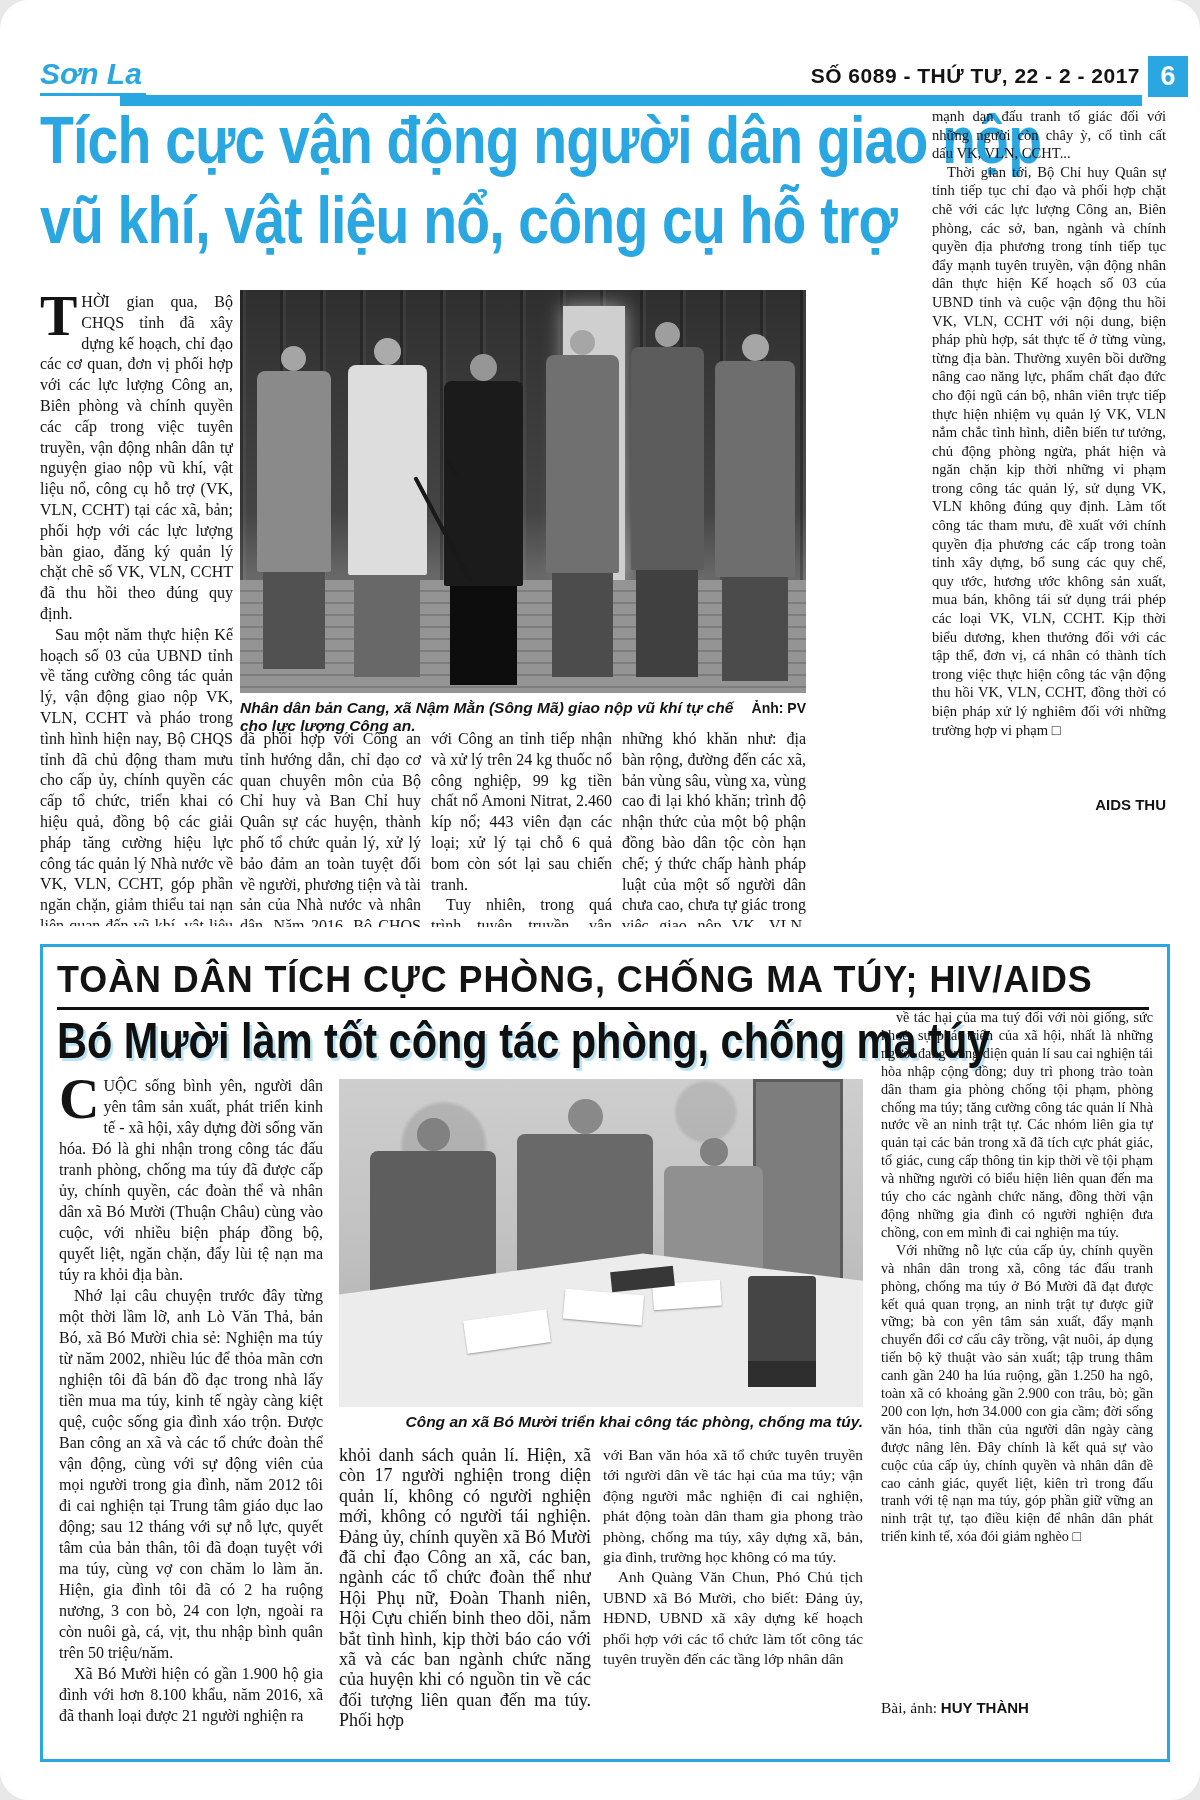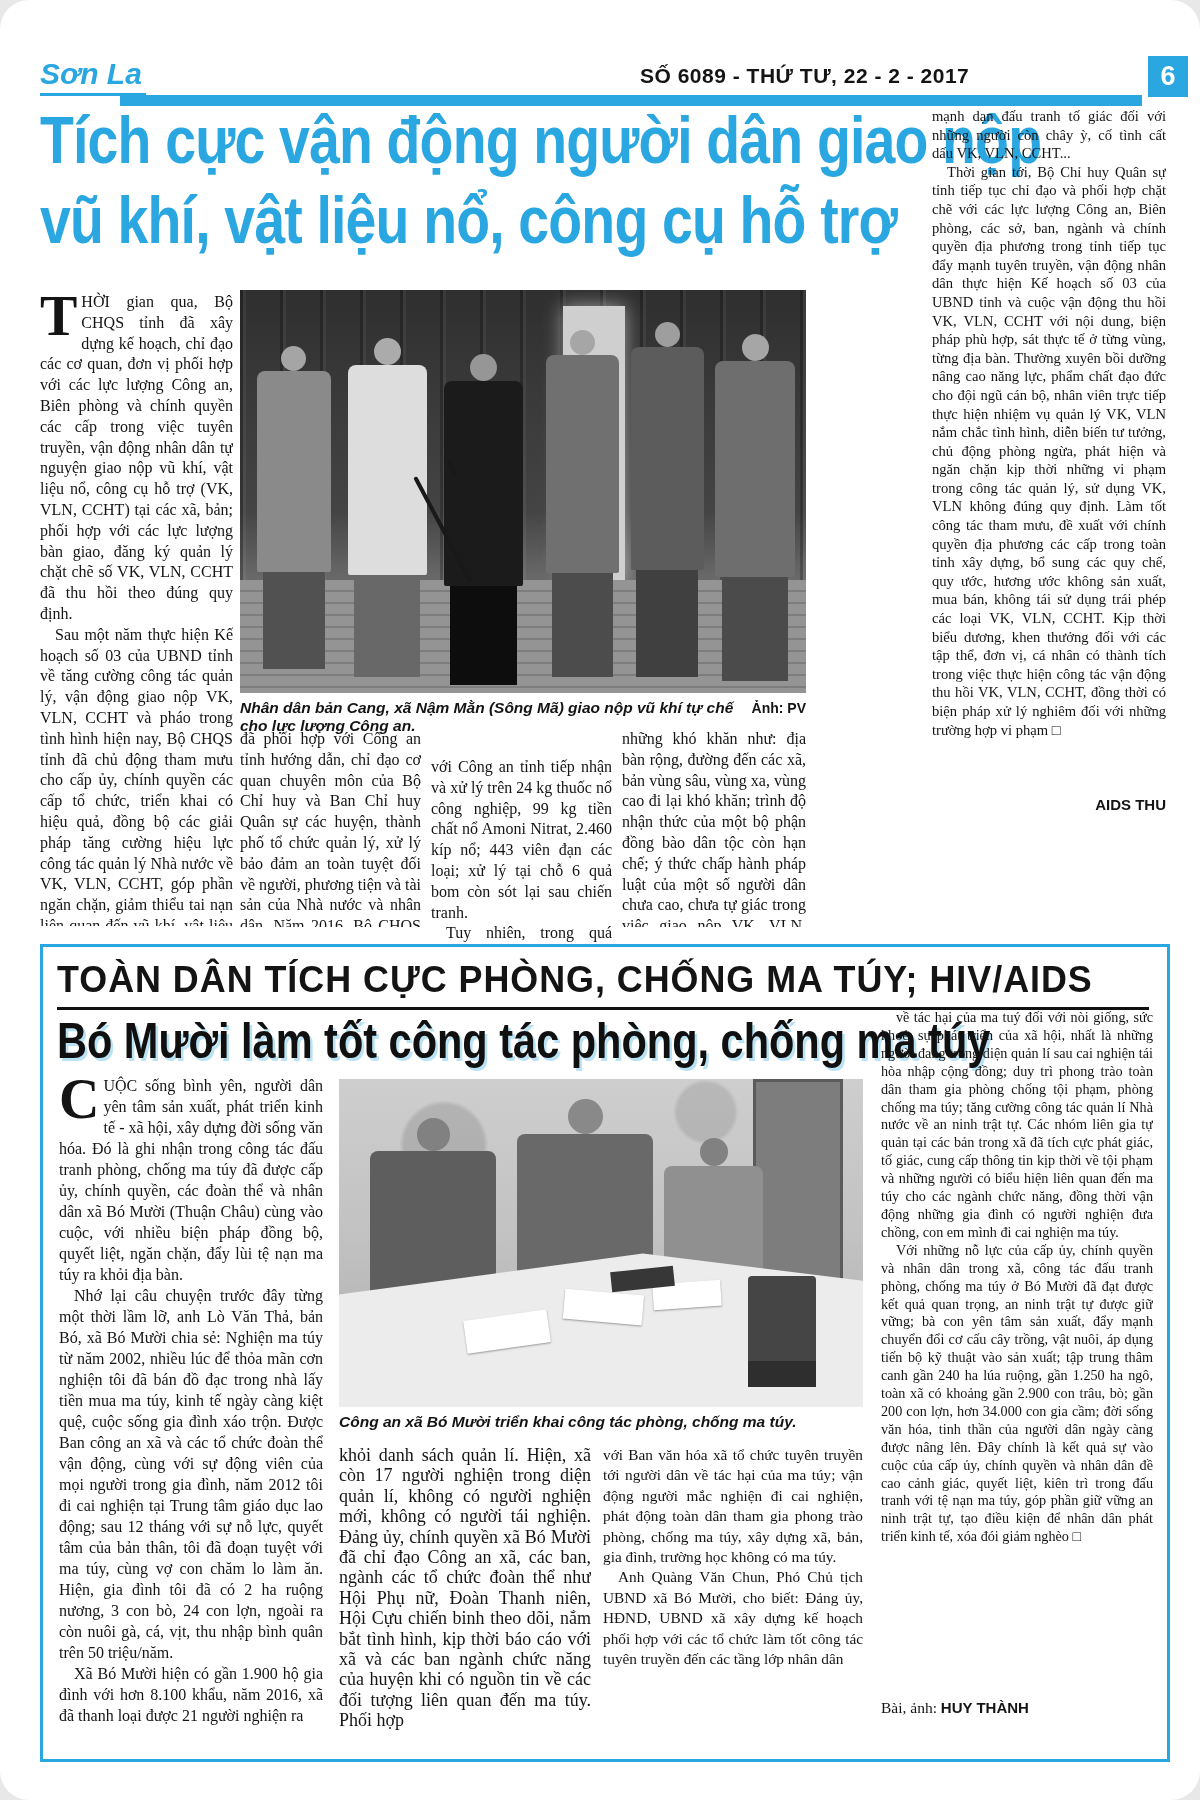--- a/index.html
+++ b/index.html
@@ -5,38 +5,38 @@
   html,body{margin:0;padding:0;background:#e8e8e8;}
   .page{position:relative;width:1200px;height:1800px;background:#fff;margin:0 auto;
         font-family:"Liberation Serif",serif;color:#141414;overflow:hidden;border-radius:29px;}
   .abs{position:absolute;}
 
   
   .masthead{left:40px;top:58px;font-family:"Liberation Sans",sans-serif;font-weight:bold;
             font-style:italic;font-size:30px;color:var(--accent);border-bottom:3px solid var(--accent);
             padding:0 4px 3px 0;line-height:32px;}
   .head-bar{left:120px;top:95px;width:1022px;height:11px;background:var(--accent);}
-  .issue{left:640px;top:64px;width:500px;text-align:left;font-family:"Liberation Sans",sans-serif;
+  .issue{left:640px;top:64px;width:500px;text-align:right;font-family:"Liberation Sans",sans-serif;
          font-weight:bold;font-size:21px;letter-spacing:.5px;}
   .pagebox{left:1148px;top:56px;width:40px;height:41px;background:var(--accent);color:#fff;
            font-family:"Liberation Sans",sans-serif;font-weight:bold;font-size:27px;
            display:flex;align-items:center;justify-content:center;}
 
   
   .headline1{left:40px;top:100px;width:890px;color:var(--accent);
              font-family:"Liberation Sans",sans-serif;font-weight:bold;font-size:66px;
              line-height:80px;letter-spacing:-1px;transform:scaleX(.84);transform-origin:left top;
              white-space:nowrap;}
   .bodytxt{font-size:16px;line-height:20.8px;text-align:justify;overflow:hidden;}
   .bodytxt p{margin:0;}
   .bodytxt p.ind{text-indent:15px;}
   .dropcap{float:left;font-size:56px;line-height:44px;font-weight:bold;padding:2px 4px 0 0;}
   .col1{left:40px;top:292px;width:193px;height:634px;}
   .col2{left:240px;top:729px;width:181px;height:198px;}
-  .col3{left:431px;top:729px;width:181px;height:198px;margin-top:28px;}
+  .col3{left:431px;top:729px;width:181px;height:198px;}
   .col4{left:622px;top:729px;width:184px;height:198px;}
   .col5{left:932px;top:107px;width:234px;height:678px;font-size:14.6px;line-height:18.6px;}
   .byline1{left:932px;top:796px;width:234px;text-align:right;
            font-family:"Liberation Sans",sans-serif;font-weight:bold;font-size:15px;}
 
   .caption{font-family:"Liberation Sans",sans-serif;font-weight:bold;font-style:italic;
            font-size:15.5px;display:flex;justify-content:space-between;align-items:baseline;}
   .credit{font-style:normal;font-size:14px;flex:0 0 auto;margin-left:10px;}
   .cap1{left:240px;top:699px;width:566px;}
 
@@ -80,21 +80,21 @@
           letter-spacing:1px;transform:scaleX(.97);transform-origin:left top;white-space:nowrap;}
   .banner-rule{position:absolute;left:14px;top:60px;width:1092px;height:3px;background:#111;}
   .headline2{position:absolute;left:14px;top:66px;width:820px;color:#101010;
              font-family:"Liberation Sans",sans-serif;font-weight:bold;font-size:50px;line-height:56px;
              transform:scaleX(.83);transform-origin:left top;white-space:nowrap;
              text-shadow:3px 3px 0 #b9e2f4;}
   .a2col1{position:absolute;left:16px;top:128px;width:264px;height:668px;font-size:16px;line-height:21px;}
   .a2colB{position:absolute;left:296px;top:498px;width:252px;height:298px;font-size:18px;line-height:20.4px;}
   .a2colC{position:absolute;left:560px;top:498px;width:260px;height:298px;font-size:15.3px;line-height:20.4px;}
   .a2colD{position:absolute;left:838px;top:62px;width:272px;height:688px;font-size:14.2px;line-height:17.9px;}
-  .cap2{position:absolute;left:296px;top:466px;width:524px;}
+  .cap2{position:absolute;left:296px;top:466px;width:524px;justify-content:flex-end;}
   .byline2{position:absolute;left:838px;top:752px;width:272px;text-align:left;font-size:15.5px;}
   .byline2 b{font-family:"Liberation Sans",sans-serif;font-size:15px;}
 </style>
 </head>
 <body>
 
 <div class="page">
 
   <div class="abs masthead">Sơn La</div>
   <div class="abs head-bar"></div>

